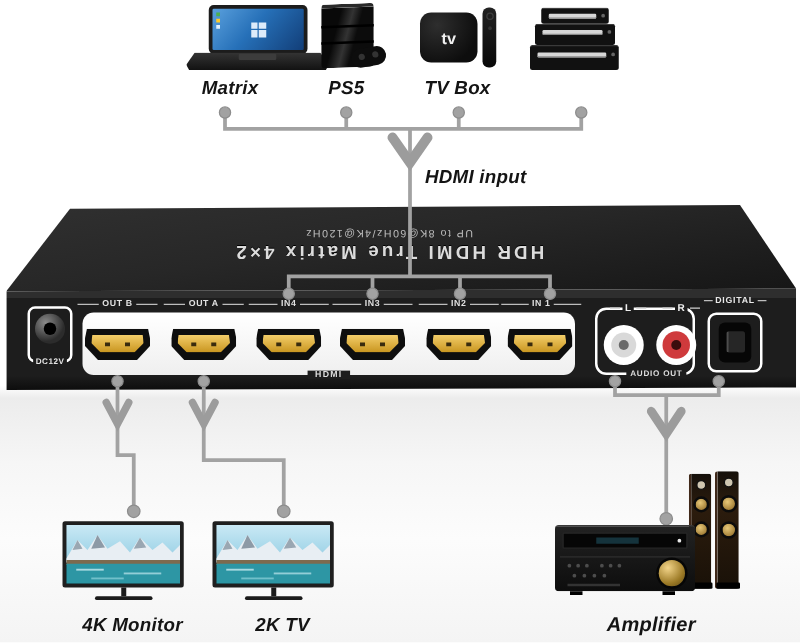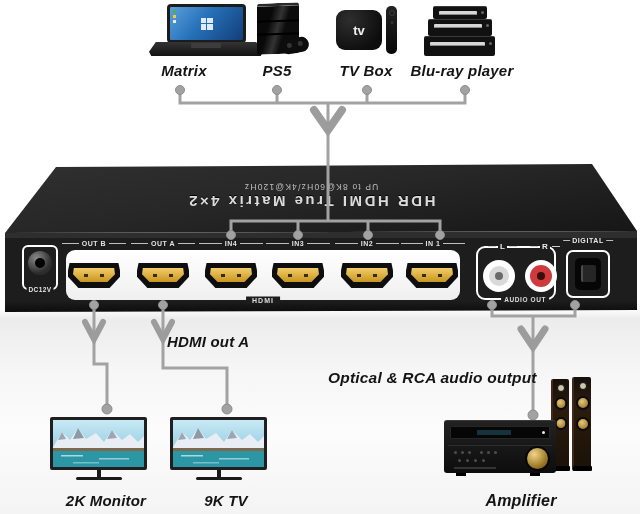--- a/index.html
+++ b/index.html
@@ -145,21 +145,20 @@
       </div>
     <div class="bd-unit" style="left:424px;top:36px;width:71px;height:20px">
         <div class="bd-tray" style="top:5px"></div>
         <div class="bd-btn" style="top:5px"></div>
       </div>
   </div>
 
   <div class="dlabel center" style="left:184px;top:62px">Matrix</div>
   <div class="dlabel center" style="left:277px;top:62px">PS5</div>
   <div class="dlabel center" style="left:366px;top:62px">TV Box</div>
-  <div class="dlabel center" style="left:462px;top:62px">Blu-ray player</div>
 
   <div class="dev-top">
     <div class="dev-print">
       <div class="big">HDR HDMI True Matrix 4×2</div>
       <div class="small">UP to 8K@60Hz/4K@120Hz</div>
     </div>
   </div>
 
   <div class="dev-front">
 
@@ -267,22 +266,21 @@
       <circle cx="94" cy="305" r="4.5"></circle>
       <circle cx="163" cy="305" r="4.5"></circle>
       <circle cx="492" cy="305" r="4.5"></circle>
       <circle cx="575" cy="305" r="4.5"></circle>
       <circle cx="107" cy="409" r="5"></circle>
       <circle cx="227" cy="409" r="5"></circle>
       <circle cx="533" cy="415" r="5"></circle>
     </g>
   </svg>
 
-  <div class="dlabel" style="left:167px;top:333px">HDMI out A</div>
-  <div class="dlabel" style="left:328px;top:369px;width:198px;text-align:right;font-size:15.5px">Optical &amp; RCA audio output</div>
+  <div class="dlabel" style="left:340px;top:133px">HDMI input</div>
 
   <div class="tv" style="left:50px;top:417px">
     <div class="tv-frame">
       <svg width="91" height="47" viewBox="0 0 91 47">
         <defs>
           <linearGradient id="sky1" x1="0" y1="0" x2="0" y2="1">
             <stop offset="0" stop-color="#c9e9f5"></stop>
               <stop offset="1" stop-color="#93cde3"></stop>
           </linearGradient>
         </defs>
@@ -348,17 +346,17 @@
     <div class="amp-dot" style="left:50px;top:30px"></div>
     <div class="amp-dot" style="left:14px;top:38px"></div>
     <div class="amp-dot" style="left:22px;top:38px"></div>
     <div class="amp-dot" style="left:30px;top:38px"></div>
     <div class="amp-dot" style="left:38px;top:38px"></div>
     <div class="amp-slot"></div>
     <div class="amp-foot" style="left:12px"></div>
     <div class="amp-foot" style="right:16px"></div>
   </div>
 
-  <div class="dlabel center" style="left:106px;top:492px">2K Monitor</div>
-  <div class="dlabel center" style="left:226px;top:492px">9K TV</div>
+  <div class="dlabel center" style="left:106px;top:492px">4K Monitor</div>
+  <div class="dlabel center" style="left:226px;top:492px">2K TV</div>
   <div class="dlabel center" style="left:521px;top:492px;font-size:16px">Amplifier</div>
 
 </div>
 
 </body></html>

